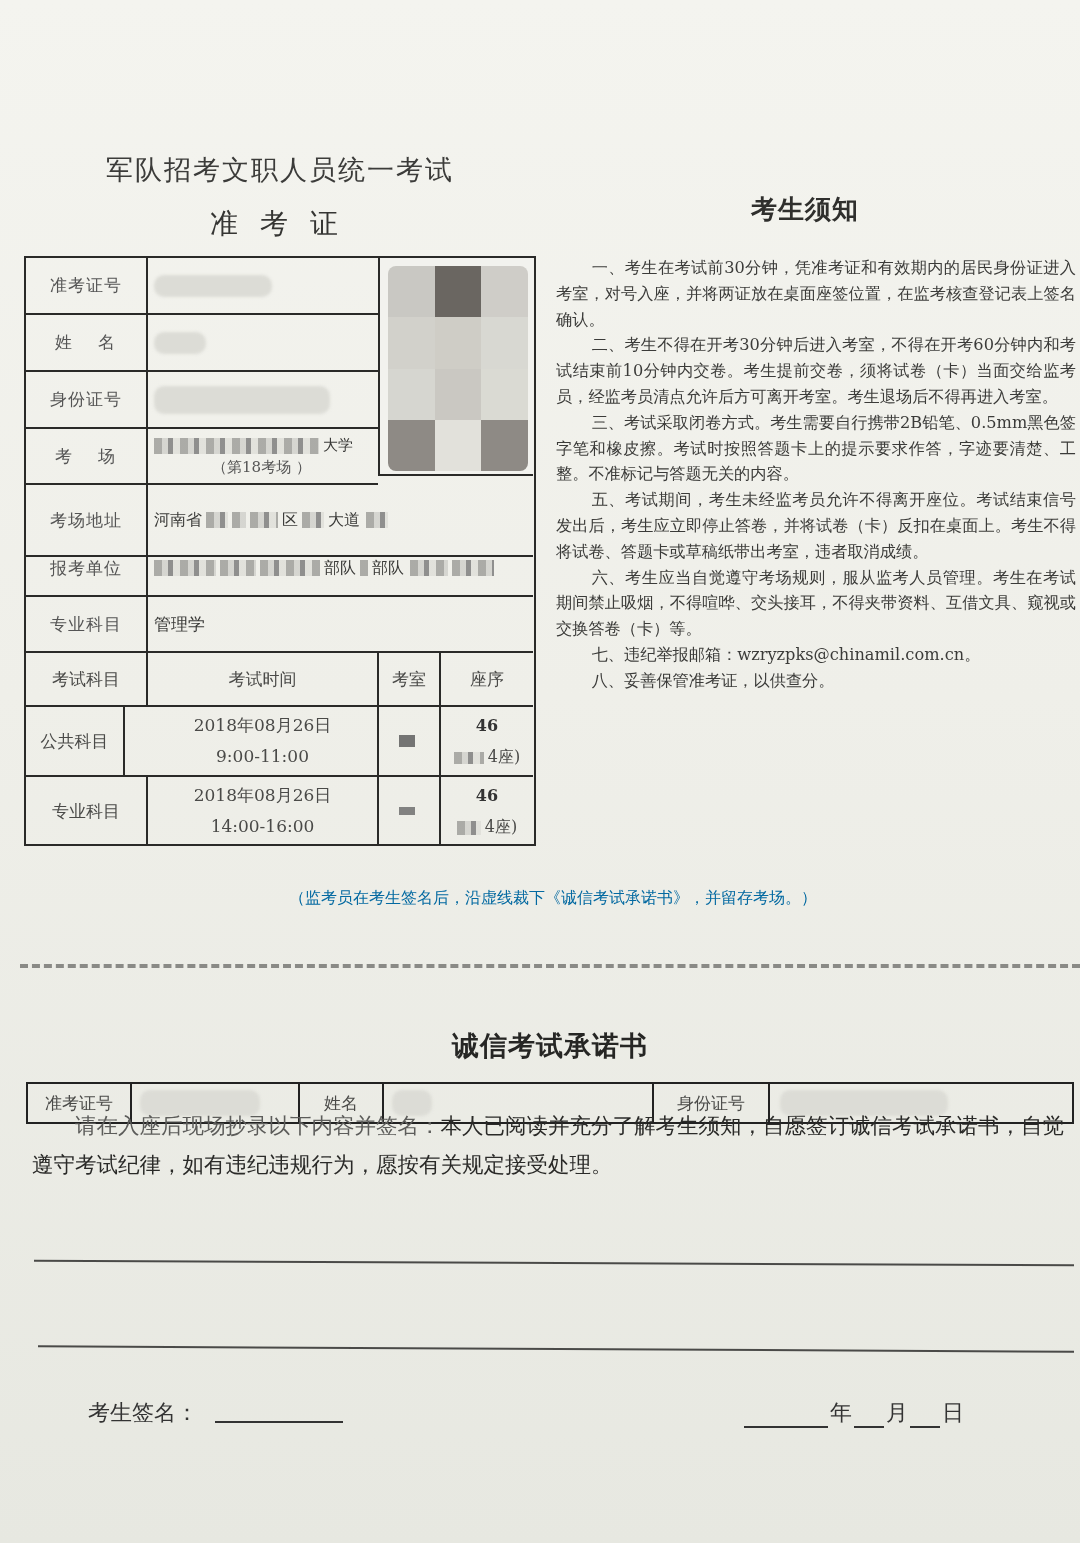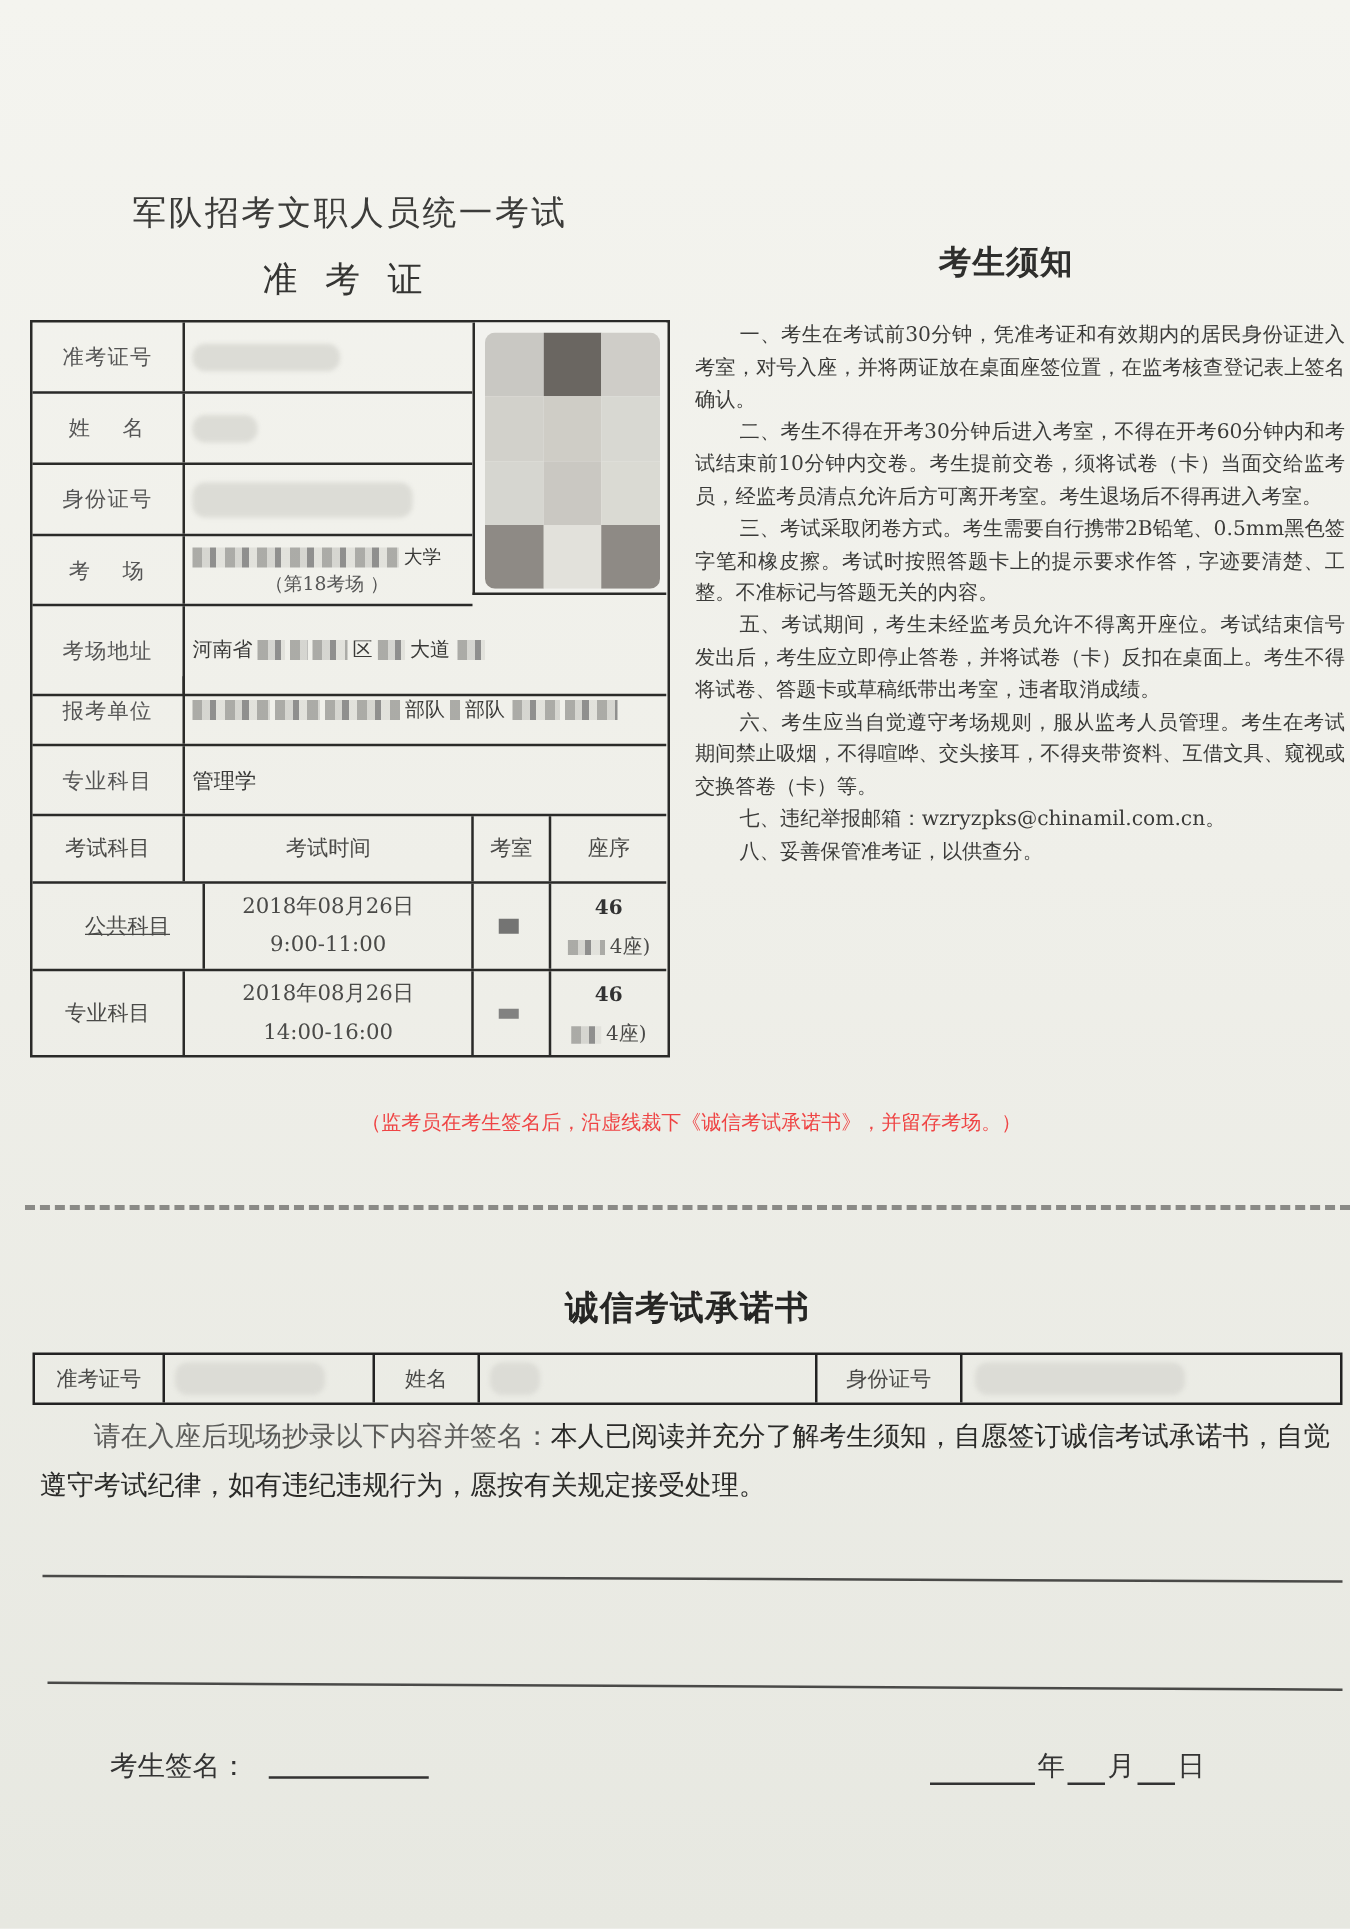--- a/index.html
+++ b/index.html
@@ -73,21 +73,21 @@
       font-size: 26px; font-weight: bold; color: #2f2f2d; letter-spacing: 1px;
     }
     .notice-body {
       left: 556px; top: 255px; width: 520px;
       font-size: 16.2px; line-height: 25.8px; color: #3b3b39; text-align: justify;
     }
     .notice-body p { text-indent: 2.2em; }
 
     .cut-note {
       left: 0; top: 888px; width: 1080px; text-align: center;
-      font-size: 16px; color: #ef4444; padding-left: 26px;
+      font-size: 16px; color: #0369a1; padding-left: 26px;
     }
     .dash-line {
       left: 20px; top: 964px; width: 1060px; height: 0;
       border-top: 4px dashed #8a8a86;
     }
 
     .pledge-title {
       left: 0; top: 1028px; width: 1100px; text-align: center;
       font-family: "DejaVu Sans", "Liberation Sans", sans-serif;
       font-size: 27px; font-weight: bold; color: #262624; letter-spacing: 1px;
@@ -97,21 +97,21 @@
       border: 2.5px solid #222;
       display: flex;
     }
     .pt-cell {
       height: 100%; display: flex; align-items: center; justify-content: center;
       border-right: 2px solid #222; font-size: 17px; color: #4a4a48;
     }
     .pt-cell:last-child { border-right: none; }
 
     .pledge-text {
-      left: 32px; top: 1130px; width: 1035px;
+      left: 32px; top: 1106px; width: 1035px;
       font-family: "DejaVu Sans", "Liberation Sans", sans-serif;
       font-size: 21.5px; line-height: 39px; color: #2a2a28; text-indent: 2em;
     }
     .pledge-text .muted { color: #5c5c5a; }
 
     .write-line { height: 0; border-top: 2px solid #4a4a48; }
     .sign-label {
       left: 88px; top: 1398px; font-size: 22px; color: #333;
       font-family: "DejaVu Sans", "Liberation Sans", sans-serif;
     }
@@ -211,21 +211,21 @@
   </div>
 
   <div class="row" style="top:395px;height:54px;width:507px;">
     <div class="sched-cell" style="left:0;width:122px;">考试科目</div>
     <div class="sched-cell" style="left:122px;width:231px;">考试时间</div>
     <div class="sched-cell" style="left:353px;width:62px;">考室</div>
     <div class="sched-cell" style="left:415px;width:92px;">座序</div>
   </div>
 
   <div class="row" style="top:449px;height:70px;width:507px;">
-    <div class="sched-cell" style="left:16px;width:122px;text-decoration:underline;">公共科目</div>
+    <div class="sched-cell" style="left:0;width:99px;">公共科目</div>
     <div class="sched-cell" style="left:122px;width:231px;">
       <span>2018年08月26日</span>
       <span>9:00-11:00</span>
     </div>
     <div class="sched-cell" style="left:353px;width:62px;">
         <span class="pix" style="width:16px;height:12px;background:#555;"></span>
       </div>
     <div class="sched-cell" style="left:415px;width:92px;font-size:16px;">
       <span style="font-weight:bold;color:#333;">46</span>
       <span><span class="pix" style="width:30px;height:12px;"></span><span>4座)</span></span>

